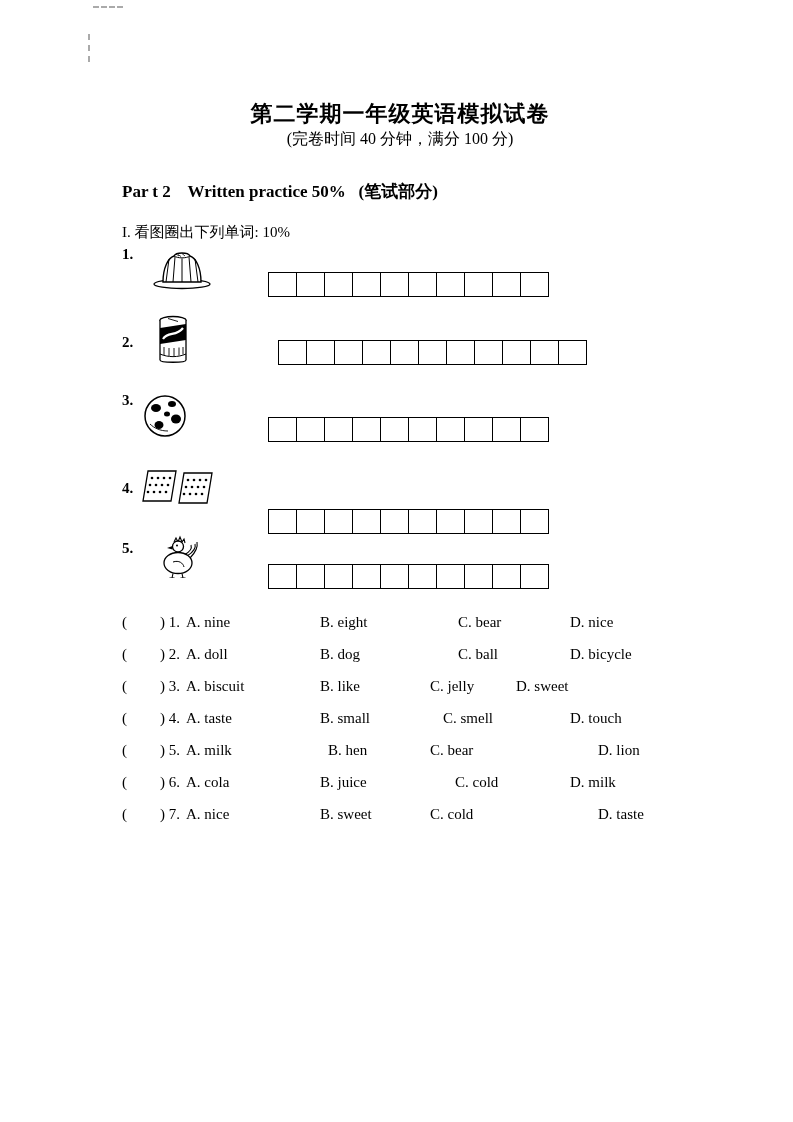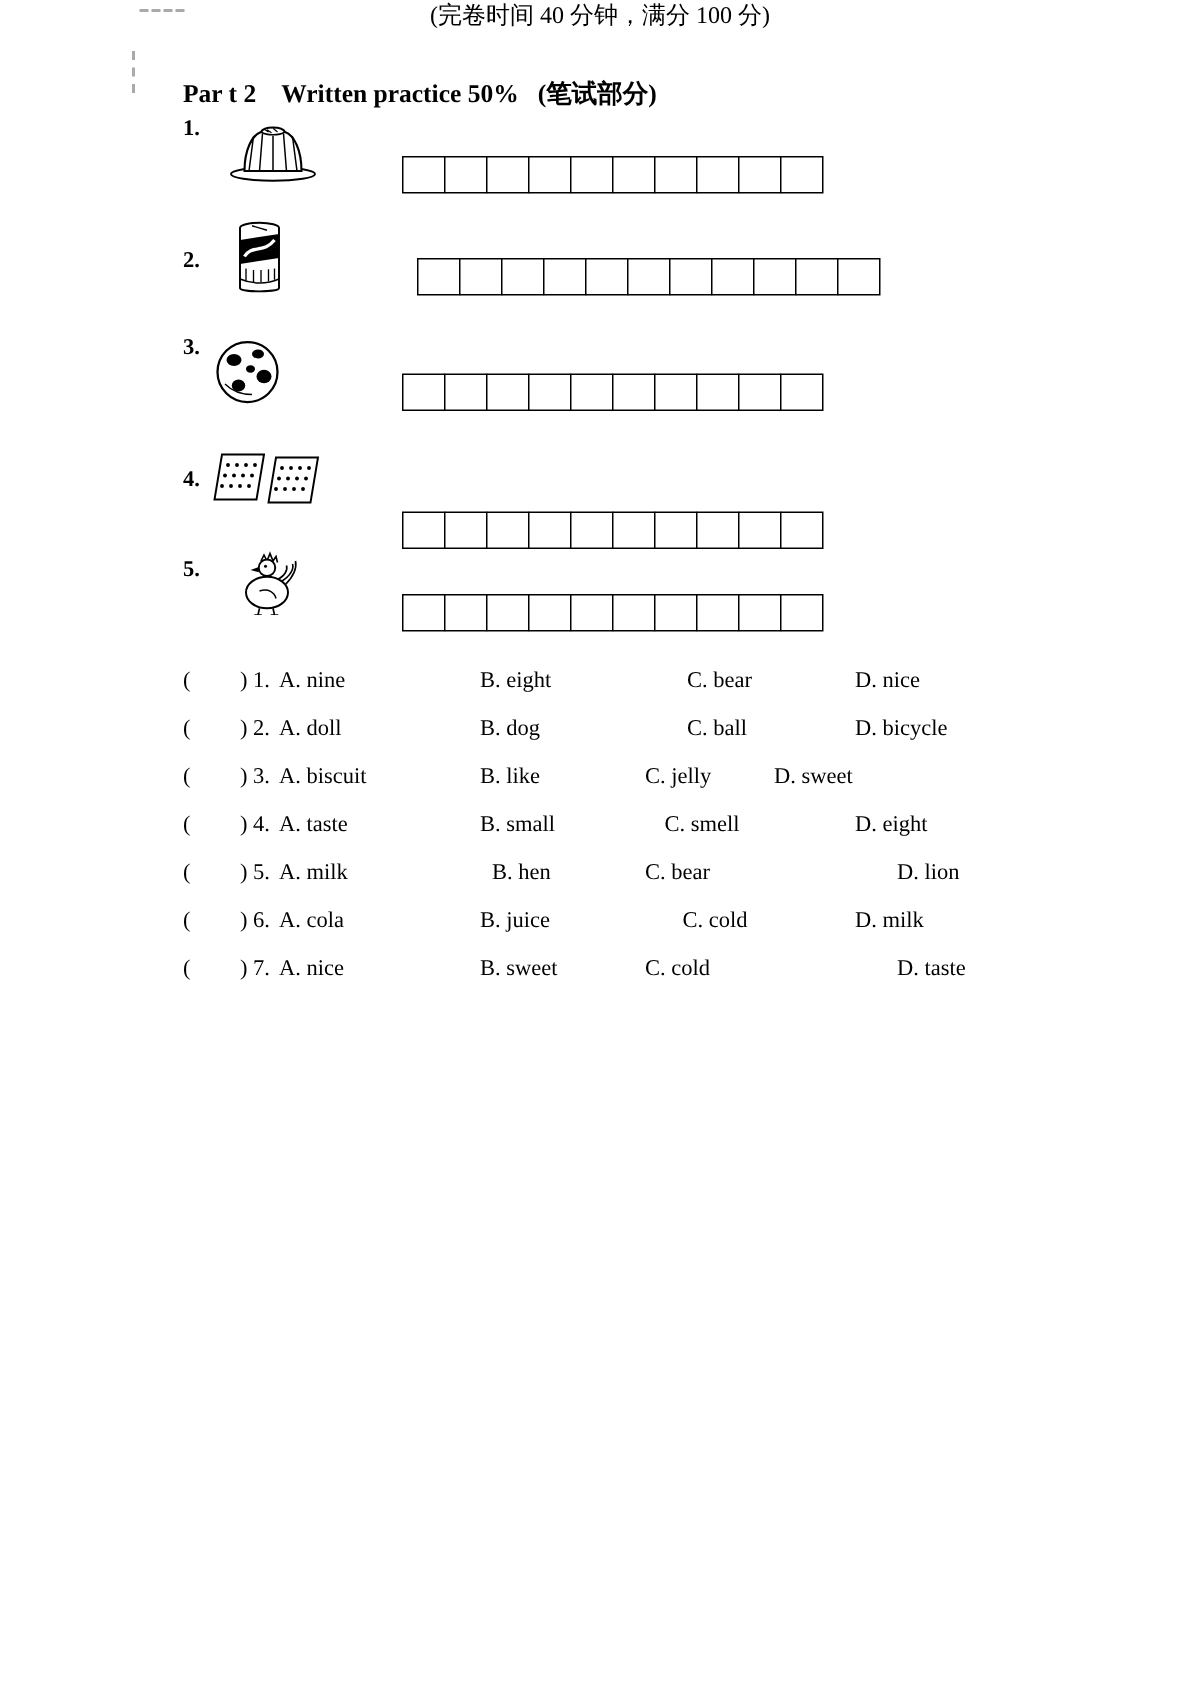--- a/index.html
+++ b/index.html
@@ -31,23 +31,25 @@
   svg { display:block; }
 </style>
 </head>
 <body>
 
 <div class="margin-mark" style="left:93px;top:6px;width:30px;border-top:2px dashed #aaa;"></div>
 <div class="margin-mark" style="left:88px;top:34px;height:28px;border-left:2px dashed #aaa;"></div>
 
 <div class="content">
 
+  <div class="title">第二学期一年级英语模拟试卷</div>
   <div class="subtitle">(完卷时间 40 分钟，满分 100 分)</div>
   <div class="part-heading">Par t 2    Written practice 50%   (笔试部分)</div>
 
+  <div class="sec-instr">I. 看图圈出下列单词: 10%</div>
 
 
   <div class="items">
 
     <div>
       <span class="abs item-num" style="left:0;top:2px">1.</span>
       <svg class="abs" style="left:30px;top:2px" width="60" height="44" viewBox="0 0 60 44">
         <ellipse cx="30" cy="38" rx="28" ry="4.5" fill="none" stroke="#000" stroke-width="1.3"></ellipse>
         <path d="M11,36 C11,22 16,12 22,10 C24,6 36,6 38,10 C44,12 49,22 49,36 Z" fill="#fff" stroke="#000" stroke-width="1.4"></path>
         <path d="M22,10 C26,12.5 34,12.5 38,10" fill="none" stroke="#000" stroke-width="1"></path>
@@ -222,21 +224,21 @@
       <span style="left:308px">C. jelly</span>
       <span style="left:394px">D. sweet</span>
     </div>
 
     <div class="q-row">
       <span style="left:0">(</span>
       <span style="left:38px">) 4.</span>
       <span style="left:64px">A. taste</span>
       <span style="left:198px">B. small</span>
       <span style="left:321px">C. smell</span>
-      <span style="left:448px">D. eight</span>
+      <span style="left:448px">D. touch</span>
     </div>
 
     <div class="q-row">
       <span style="left:0">(</span>
       <span style="left:38px">) 5.</span>
       <span style="left:64px">A. milk</span>
       <span style="left:206px">B. hen</span>
       <span style="left:308px">C. bear</span>
       <span style="left:476px">D. lion</span>
     </div>

